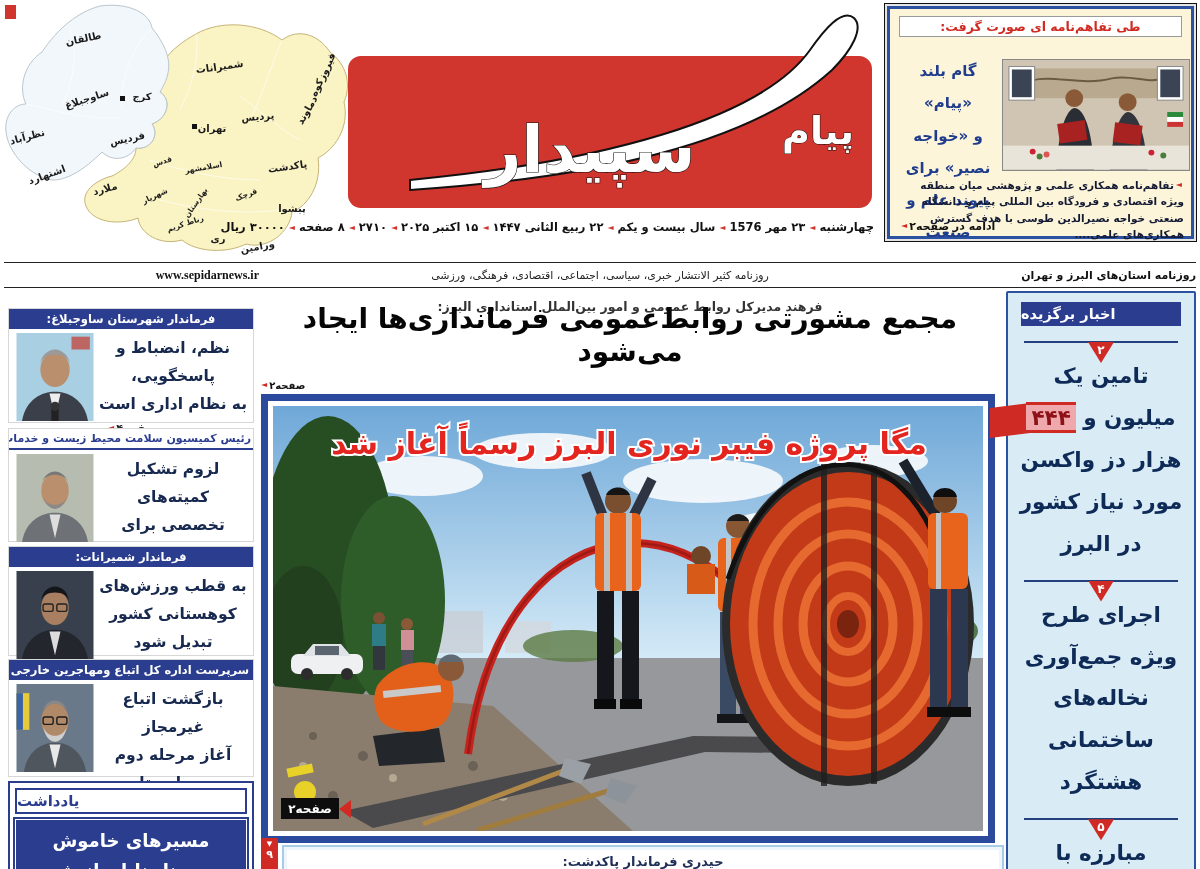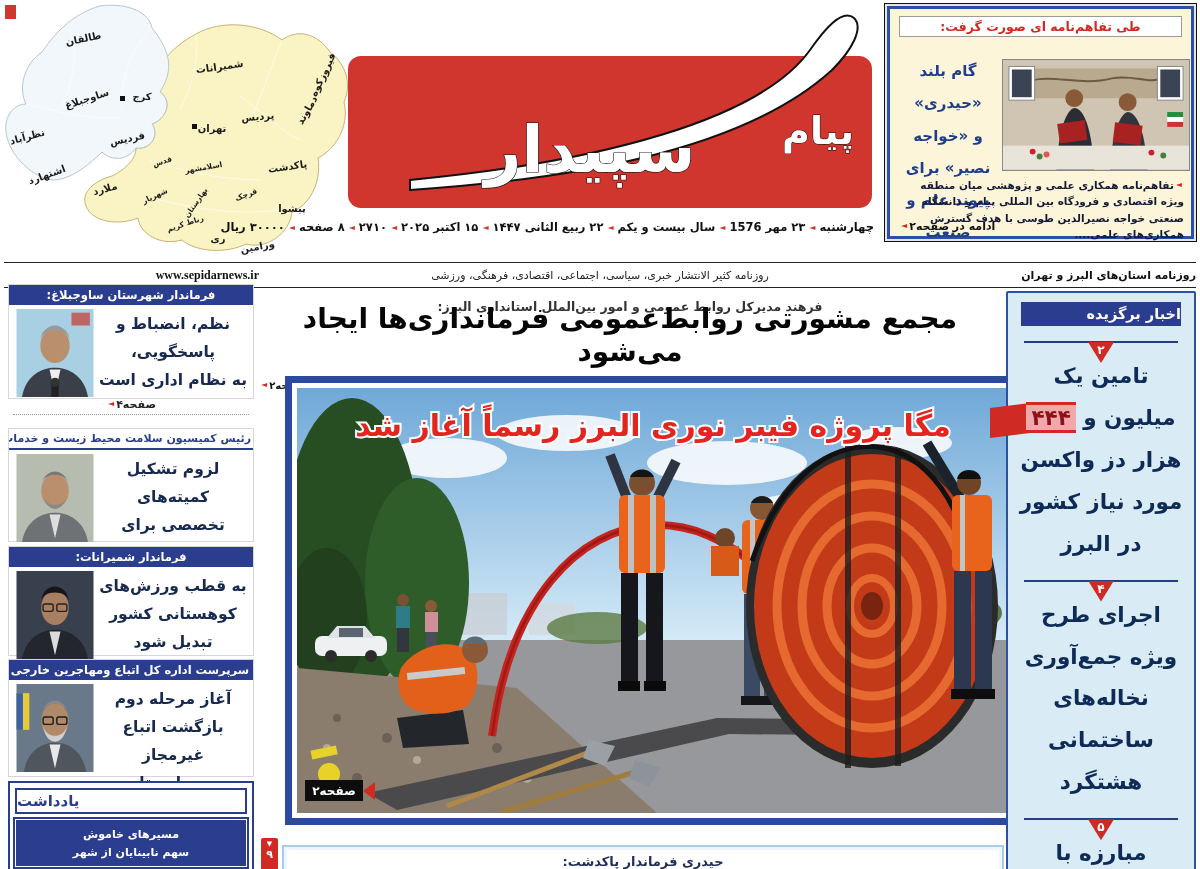--- a/index.html
+++ b/index.html
@@ -54,47 +54,47 @@
   .litem-photo svg { width:100%; height:100%; display:block; }
   .litem-text { flex:1; direction:rtl; text-align:center; color:#17294f; font-weight:bold;
     font-size:15.5px; line-height:1.8; padding-top:2px; }
   .litem-ref { text-align:center; font-size:11px; font-weight:bold; color:#222; padding:1px 0 3px;
     border-bottom:1px dotted #999; margin:0 4px; direction:ltr; }
 
   
   .notebox { position:absolute; left:8px; top:781px; width:246px; height:120px; border:2.5px solid #2b3d8f; padding:5px; background:#fff; }
   .note-header { border:2px solid #2b3d8f; color:#2b3d8f; font-weight:bold; text-align:left; font-size:15px; padding:2px 0; margin-bottom:5px; }
   .note-body { background:#2b3d8f; border:1px solid #fff; outline:2px solid #2b3d8f; color:#fff; text-align:center; padding:6px 6px 4px; direction:rtl; }
-  .note-title { font-size:11px; font-weight:bold; line-height:1.65; }
+  .note-title { font-size:18px; font-weight:bold; line-height:1.65; }
 
   
   .lead-kicker { position:absolute; left:300px; top:299px; width:660px; text-align:center;
     font-size:12.5px; font-weight:bold; color:#333; direction:rtl; }
   .lead-headline { position:absolute; left:262px; top:302px; width:736px; text-align:center;
     font-size:28px; font-weight:900; color:#060606; direction:rtl; }
   .lead-ref { position:absolute; left:259px; top:380px; font-size:10px; font-weight:bold; direction:ltr; }
 
   
-  .photo-frame { position:absolute; left:261px; top:376px; width:734px; height:449px;
-    border:7px solid #2c4a9d; background:#fff; padding:5px;margin-left:24px; }
+  .photo-frame { position:absolute; left:261px; top:394px; width:734px; height:449px;
+    border:7px solid #2c4a9d; background:#fff; padding:5px; }
   .photo-frame svg { width:710px; height:425px; display:block; }
 
   
   .bottom-strip { position:absolute; left:282px; top:845px; width:722px; height:40px;
     border:2px solid #a9cbe6; background:#fff; box-shadow:inset 0 0 0 3px #eef6fc;
     text-align:center; font-size:13px; font-weight:bold; color:#203057; padding-top:7px; direction:rtl; }
   .strip-tab { position:absolute; left:261px; top:838px; width:17px; height:40px; background:#cf2b24;
     color:#fff; text-align:center; border-radius:2px 2px 0 0; line-height:1.1; padding-top:3px; }
   .strip-tab .tri { font-size:7px; display:block; }
   .strip-tab .n { font-size:11px; font-weight:bold; display:block; }
 
   
   .featured { position:absolute; left:1006px; top:291px; width:190px; height:585px;
     background:#d9ecf6; border:2.5px solid #2a52a0; border-radius:2px; }
-  .featured-header { margin:9px 13px 0; background:#2b3d8f; color:#fff; text-align:right;
+  .featured-header { margin:9px 13px 0; background:#2b3d8f; color:#fff; text-align:left;
     font-size:14.5px; font-weight:bold; padding:4px 0; }
   .fdiv { border-top:2px solid #24407c; margin:15px 16px 0; height:12px; }
   .fnum { width:26px; height:21px; background:#cf2b24; clip-path:polygon(0 0,100% 0,50% 100%);
     color:#fff; font-size:12px; font-weight:bold; text-align:center; line-height:16px; margin:-1px auto 0; }
   .fitem { position:relative; font-size:21.5px; font-weight:bold; color:#0e2a57; text-align:center;
     line-height:1.95; margin:2px 6px 0; direction:rtl; }
   .ribbon { position:absolute; left:-24px; top:50px; width:48px; height:30px; background:#cf2b24; transform:skewY(-7deg); }
   .hl { position:relative; background:#efa9ac; color:#8e1118; padding:0 5px;
     border-top:3px solid #cf2b24; border-bottom:3px solid #cf2b24; }
 </style>
@@ -154,21 +154,21 @@
   </div>
 
   <div class="dateline">
     <span>چهارشنبه</span><span class="sep">◄</span><span>۲۳ مهر 1576</span><span class="sep">◄</span><span>سال بیست و یکم</span><span class="sep">◄</span><span>۲۲ ربیع الثانی ۱۴۴۷</span><span class="sep">◄</span><span>۱۵ اکتبر ۲۰۲۵</span><span class="sep">◄</span><span>۲۷۱۰</span><span class="sep">◄</span><span>۸ صفحه</span><span class="sep">◄</span><span>۳۰۰۰۰ ریال</span>
   </div>
 
   <div class="topbox">
     <div class="topbox-in">
       <div class="topbox-kicker">طی تفاهم‌نامه ای صورت گرفت:</div>
       <div class="topbox-headline">
-        <div>گام بلند «حیدری»</div>
+        <div>گام بلند «پیام»</div>
         <div>و «خواجه نصیر» برای</div>
         <div>پیوند علم و صنعت</div>
       </div>
       <div class="topbox-photo">
         <svg viewBox="0 0 188 110" width="100%" height="100%">
           <rect width="188" height="110" fill="#cfc5b2"></rect>
           <rect x="22" y="8" width="144" height="30" fill="#b9a98e"></rect>
           <path d="M30,20 C50,14 80,26 110,18 C130,14 150,24 160,18" stroke="#6b5b43" stroke-width="2" fill="none"></path>
           <rect x="6" y="6" width="26" height="34" fill="#fff" stroke="#888"></rect>
           <rect x="9" y="9" width="20" height="28" fill="#3a4455"></rect>
@@ -197,21 +197,21 @@
   </div>
 
   <div class="rule" style="top:262px"></div>
   <div class="infobar">
     <div class="info-left">www.sepidarnews.ir</div>
     <div class="info-center">روزنامه کثیر الانتشار خبری، سیاسی، اجتماعی، اقتصادی، فرهنگی، ورزشی</div>
     <div class="info-right">روزنامه استان‌های البرز و تهران</div>
   </div>
   <div class="rule" style="top:287px"></div>
 
-  <div class="litem" style="top:284px;height:115px">
+  <div class="litem" style="top:308px;height:115px">
     <div class="litem-bar">فرماندار شهرستان ساوجبلاغ:</div>
     <div class="litem-row">
       <div class="litem-photo">
         <svg viewBox="0 0 84 96">
             <rect width="84" height="96" fill="#a9cfe3"></rect>
             <rect x="60" y="4" width="20" height="14" fill="#c04a42" opacity="0.8"></rect>
             <path d="M6,96 C10,72 28,64 42,64 C56,64 74,72 78,96 Z" fill="#3a3f4a"></path>
             <polygon points="36,66 42,92 48,66" fill="#eee"></polygon>
             <ellipse cx="42" cy="40" rx="16" ry="19" fill="#b98f6e"></ellipse>
             <path d="M26,34 C28,20 56,20 58,34 C58,26 50,18 42,18 C34,18 26,26 26,34 Z" fill="#9a9a9a"></path>
@@ -282,22 +282,22 @@
             <path d="M8,96 C12,72 28,64 42,64 C56,64 72,72 76,96 Z" fill="#50565e"></path>
             <polygon points="36,66 42,92 48,66" fill="#e8e8e8"></polygon>
             <ellipse cx="42" cy="40" rx="15" ry="19" fill="#b08a68"></ellipse>
             <path d="M28,30 C32,19 52,19 56,30 C54,23 48,18 42,18 C36,18 30,23 28,30 Z" fill="#888"></path>
             <path d="M29,46 C33,60 51,60 55,46 C53,58 47,63 42,63 C37,63 31,58 29,46 Z" fill="#cfcfcf"></path>
             <rect x="29" y="36" width="11" height="8" rx="2" fill="none" stroke="#1c1c1c" stroke-width="1.5"></rect>
             <rect x="44" y="36" width="11" height="8" rx="2" fill="none" stroke="#1c1c1c" stroke-width="1.5"></rect>
           </svg>
       </div>
       <div class="litem-text">
+        <div>بازگشت اتباع غیرمجاز</div>
         <div>آغاز مرحله دوم</div>
-        <div>بازگشت اتباع غیرمجاز</div>
         <div>در بهارستان</div>
       </div>
     </div>
     <div class="litem-ref"><span class="red-arr">◄</span><span>صفحه ۸</span></div>
   </div>
 
   <div class="notebox">
     <div class="note-header">یادداشت</div>
     <div class="note-body">
       <div class="note-title">مسیرهای خاموش</div>

